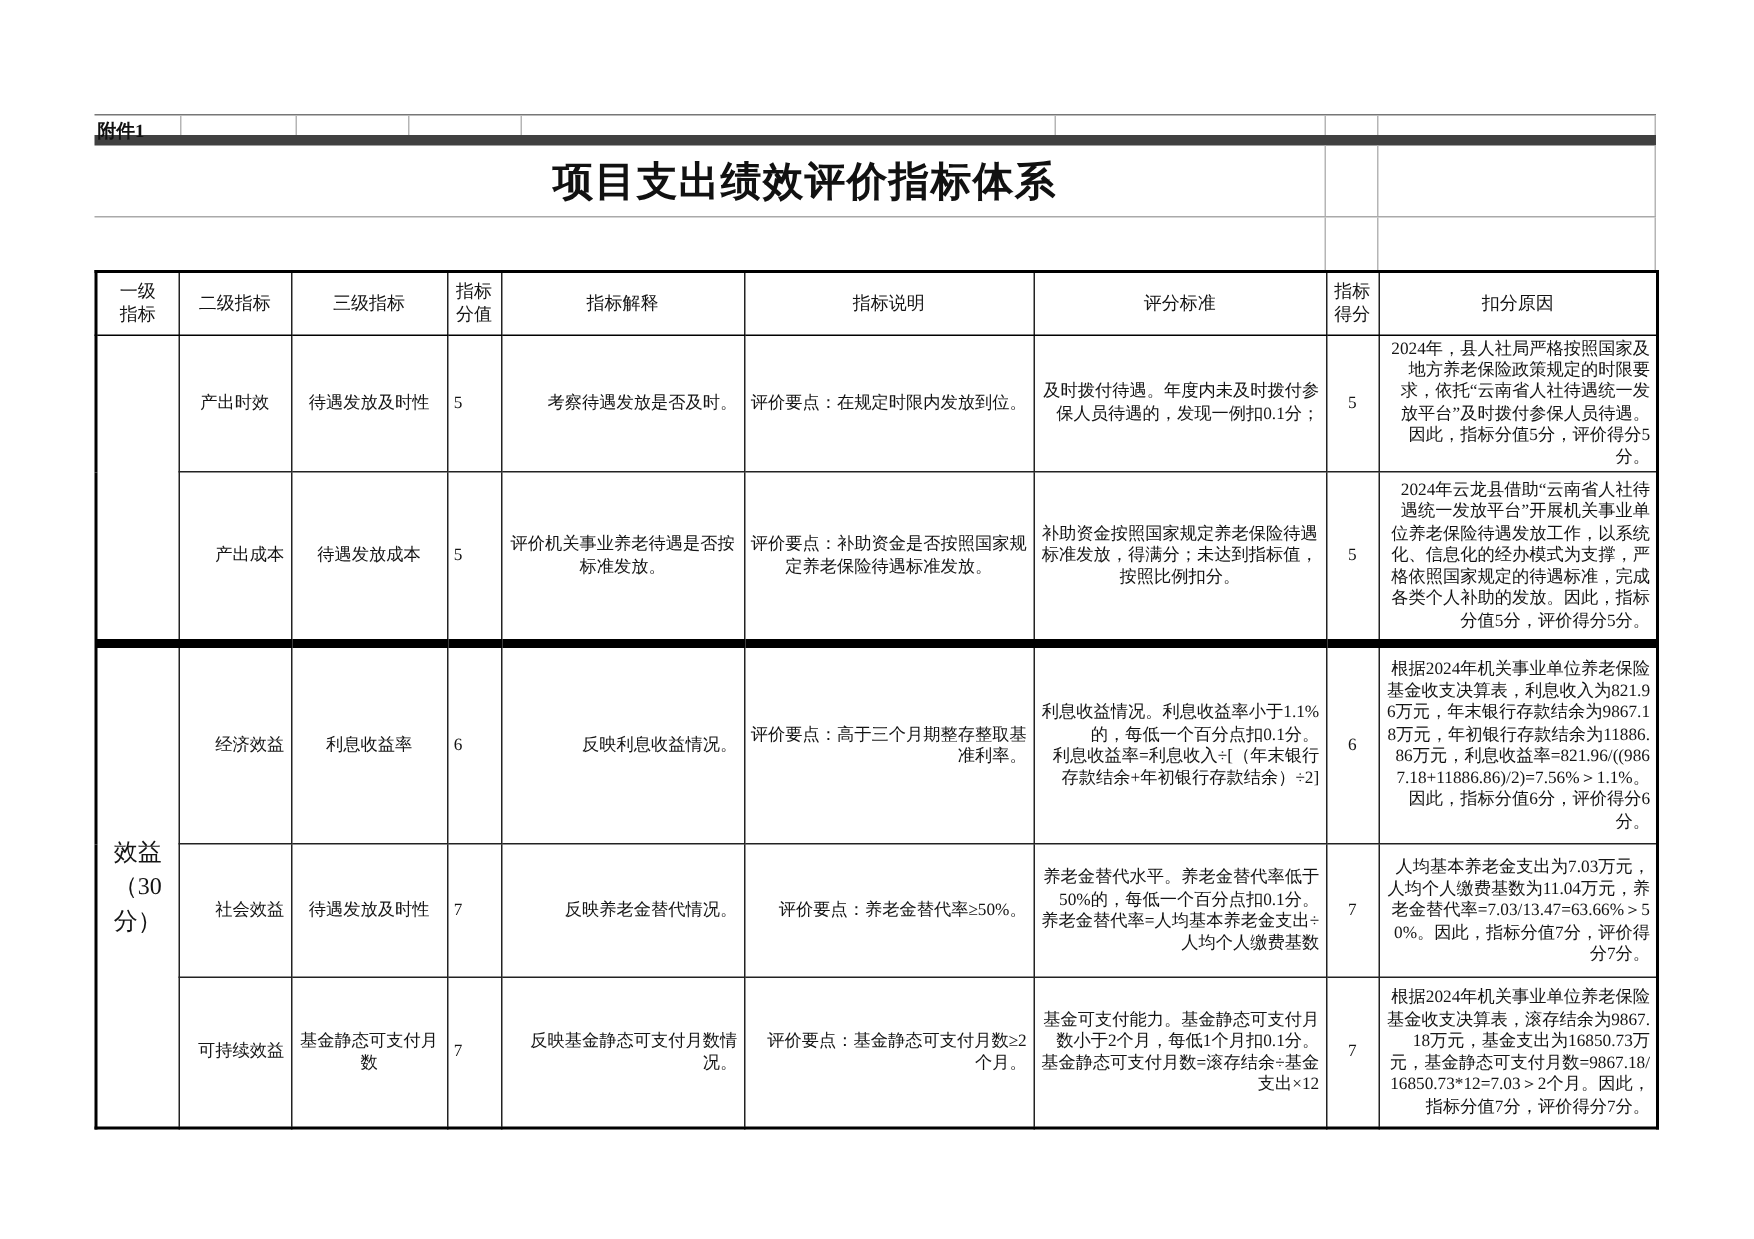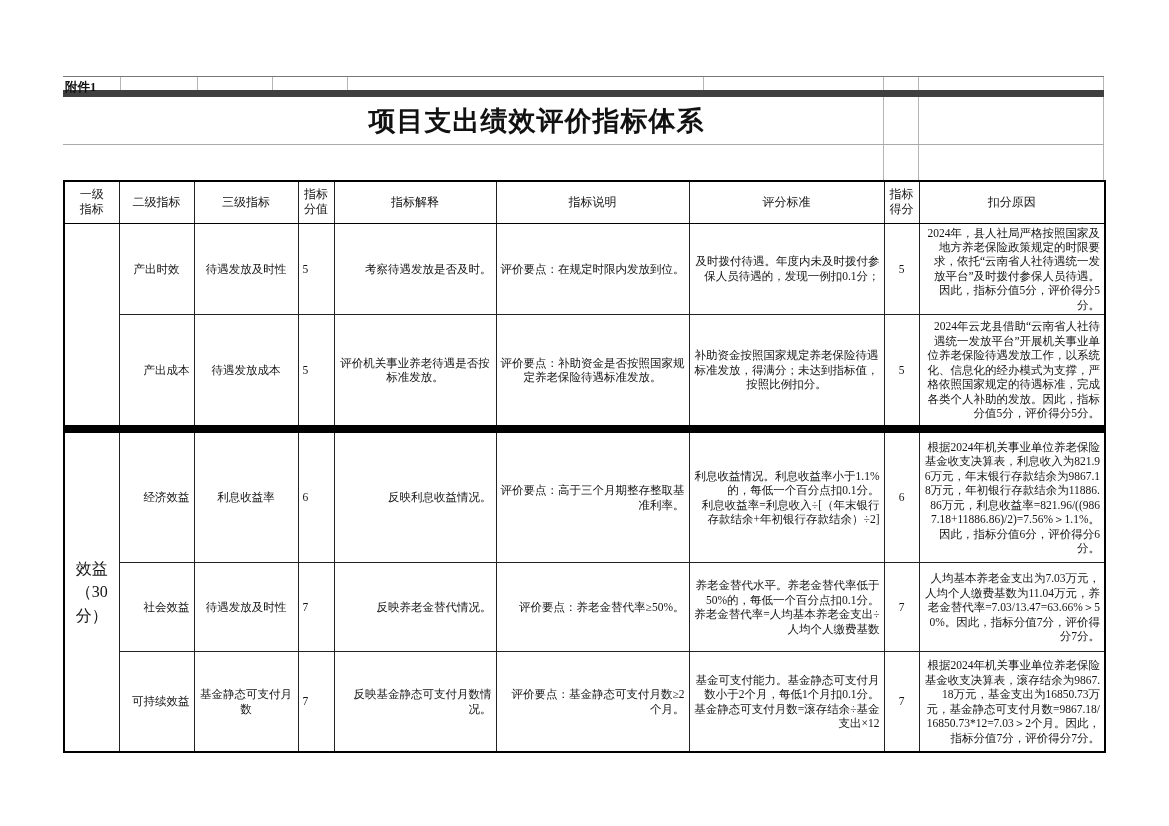--- a/index.html
+++ b/index.html
@@ -37,21 +37,21 @@
     padding:2px 4px;
     vertical-align:middle;
     box-sizing:border-box;
     word-break:break-all;
     white-space:pre-line;
     font-weight:normal;
     color:#141414;
   }
   table.main{border:2px solid #000;}
   tr.hdr th{text-align:center;font-size:12px;padding:2px 1px;border-bottom:1.5px solid #000;}
-  tr.grpsep td{border-top:8px solid #000000;}
+  tr.grpsep td{border-top:6px solid #000000;}
   .ac{text-align:center;}
   .al{text-align:right;}
   .num{text-align:left;padding-left:2px;}
   .scorec{text-align:center;}
   td.lvl1{
     vertical-align:top;text-align:center;padding-top:186px;line-height:1.45;font-size:16px;
   }
 </style>
 </head>
 <body>

